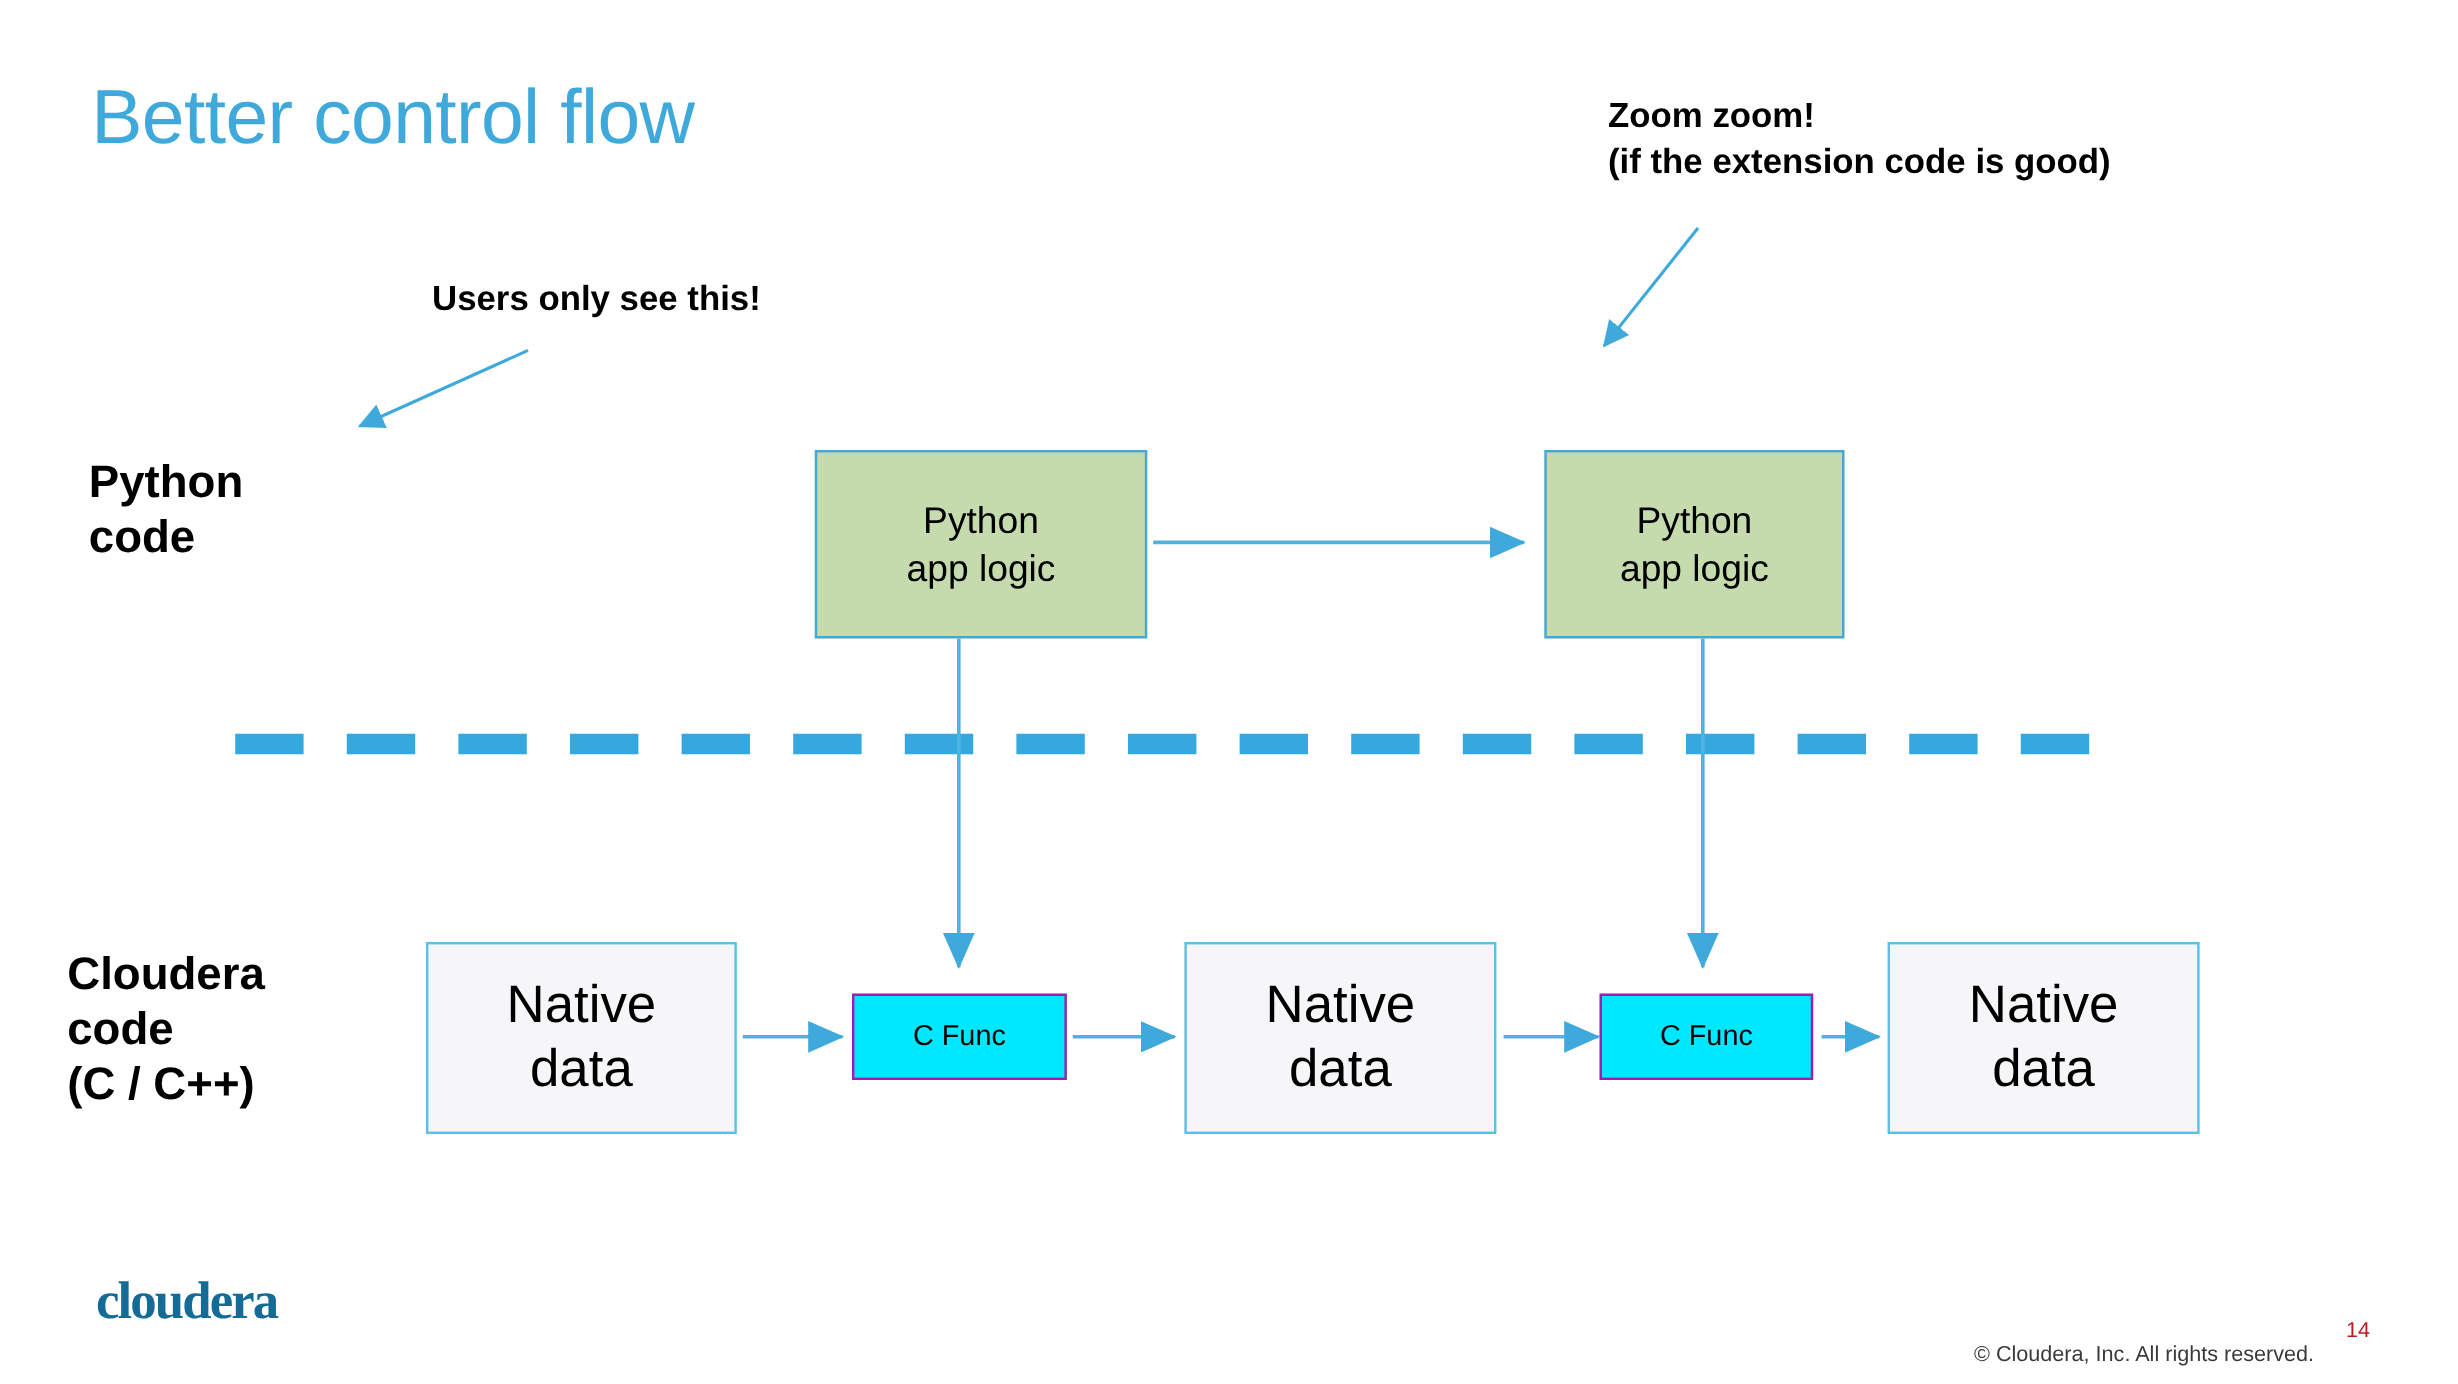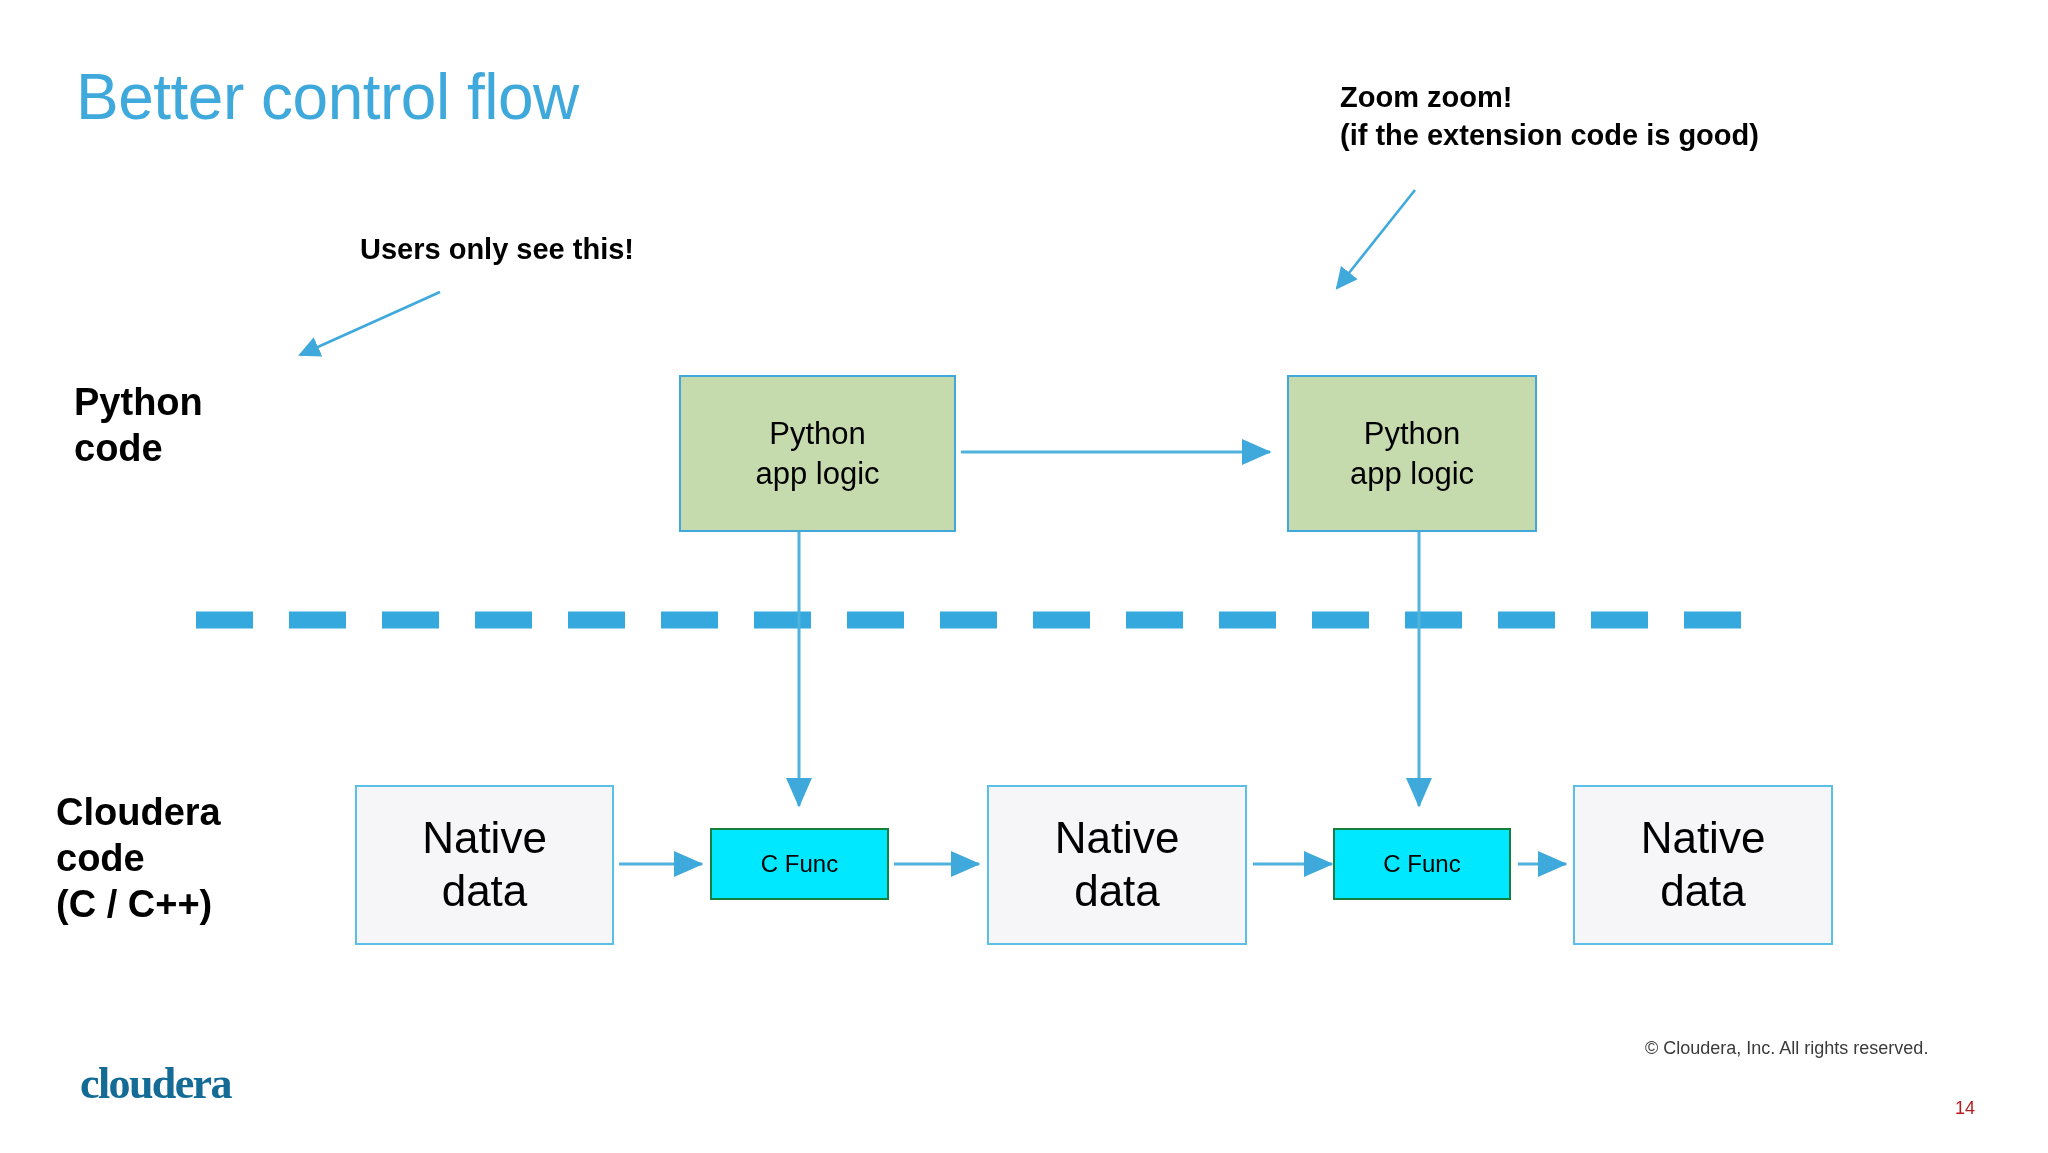--- a/index.html
+++ b/index.html
@@ -41,36 +41,36 @@
   }
   .node-python{
     background:#C6DBAD; border:2px solid #41A8DC;
     font-size:31px; line-height:1.28; white-space:pre-line;
   }
   .node-native{
     background:#F6F6F8; border:2px solid #5AC0E8;
     font-size:44px; line-height:1.2; white-space:pre-line;
   }
   .node-cfunc{
-    background:#00E8FF; border:2px solid #15803d;
+    background:#00E8FF; border:2px solid #a21caf;
     font-size:24px; line-height:1.2; white-space:nowrap;
   }
 
   
   #connectors{position:absolute;left:0;top:0;width:2048px;height:1153px;
               pointer-events:none;}
 
   
   #logo{
     left:80px; top:1058px;
     font-size:44px; font-weight:700; letter-spacing:-1.6px;
     color:#136B96; font-family:Liberation Serif, serif;
   }
   #copyright{
-    left:1645px; top:1038px;
+    left:1645px; top:1118px;
     font-size:18px; color:#3A3A3A; white-space:nowrap;
   }
   #page-number{
     left:1955px; top:1098px;
     font-size:18px; color:#b91c1c;
   }
 </style>
 </head>
 <body>
 

